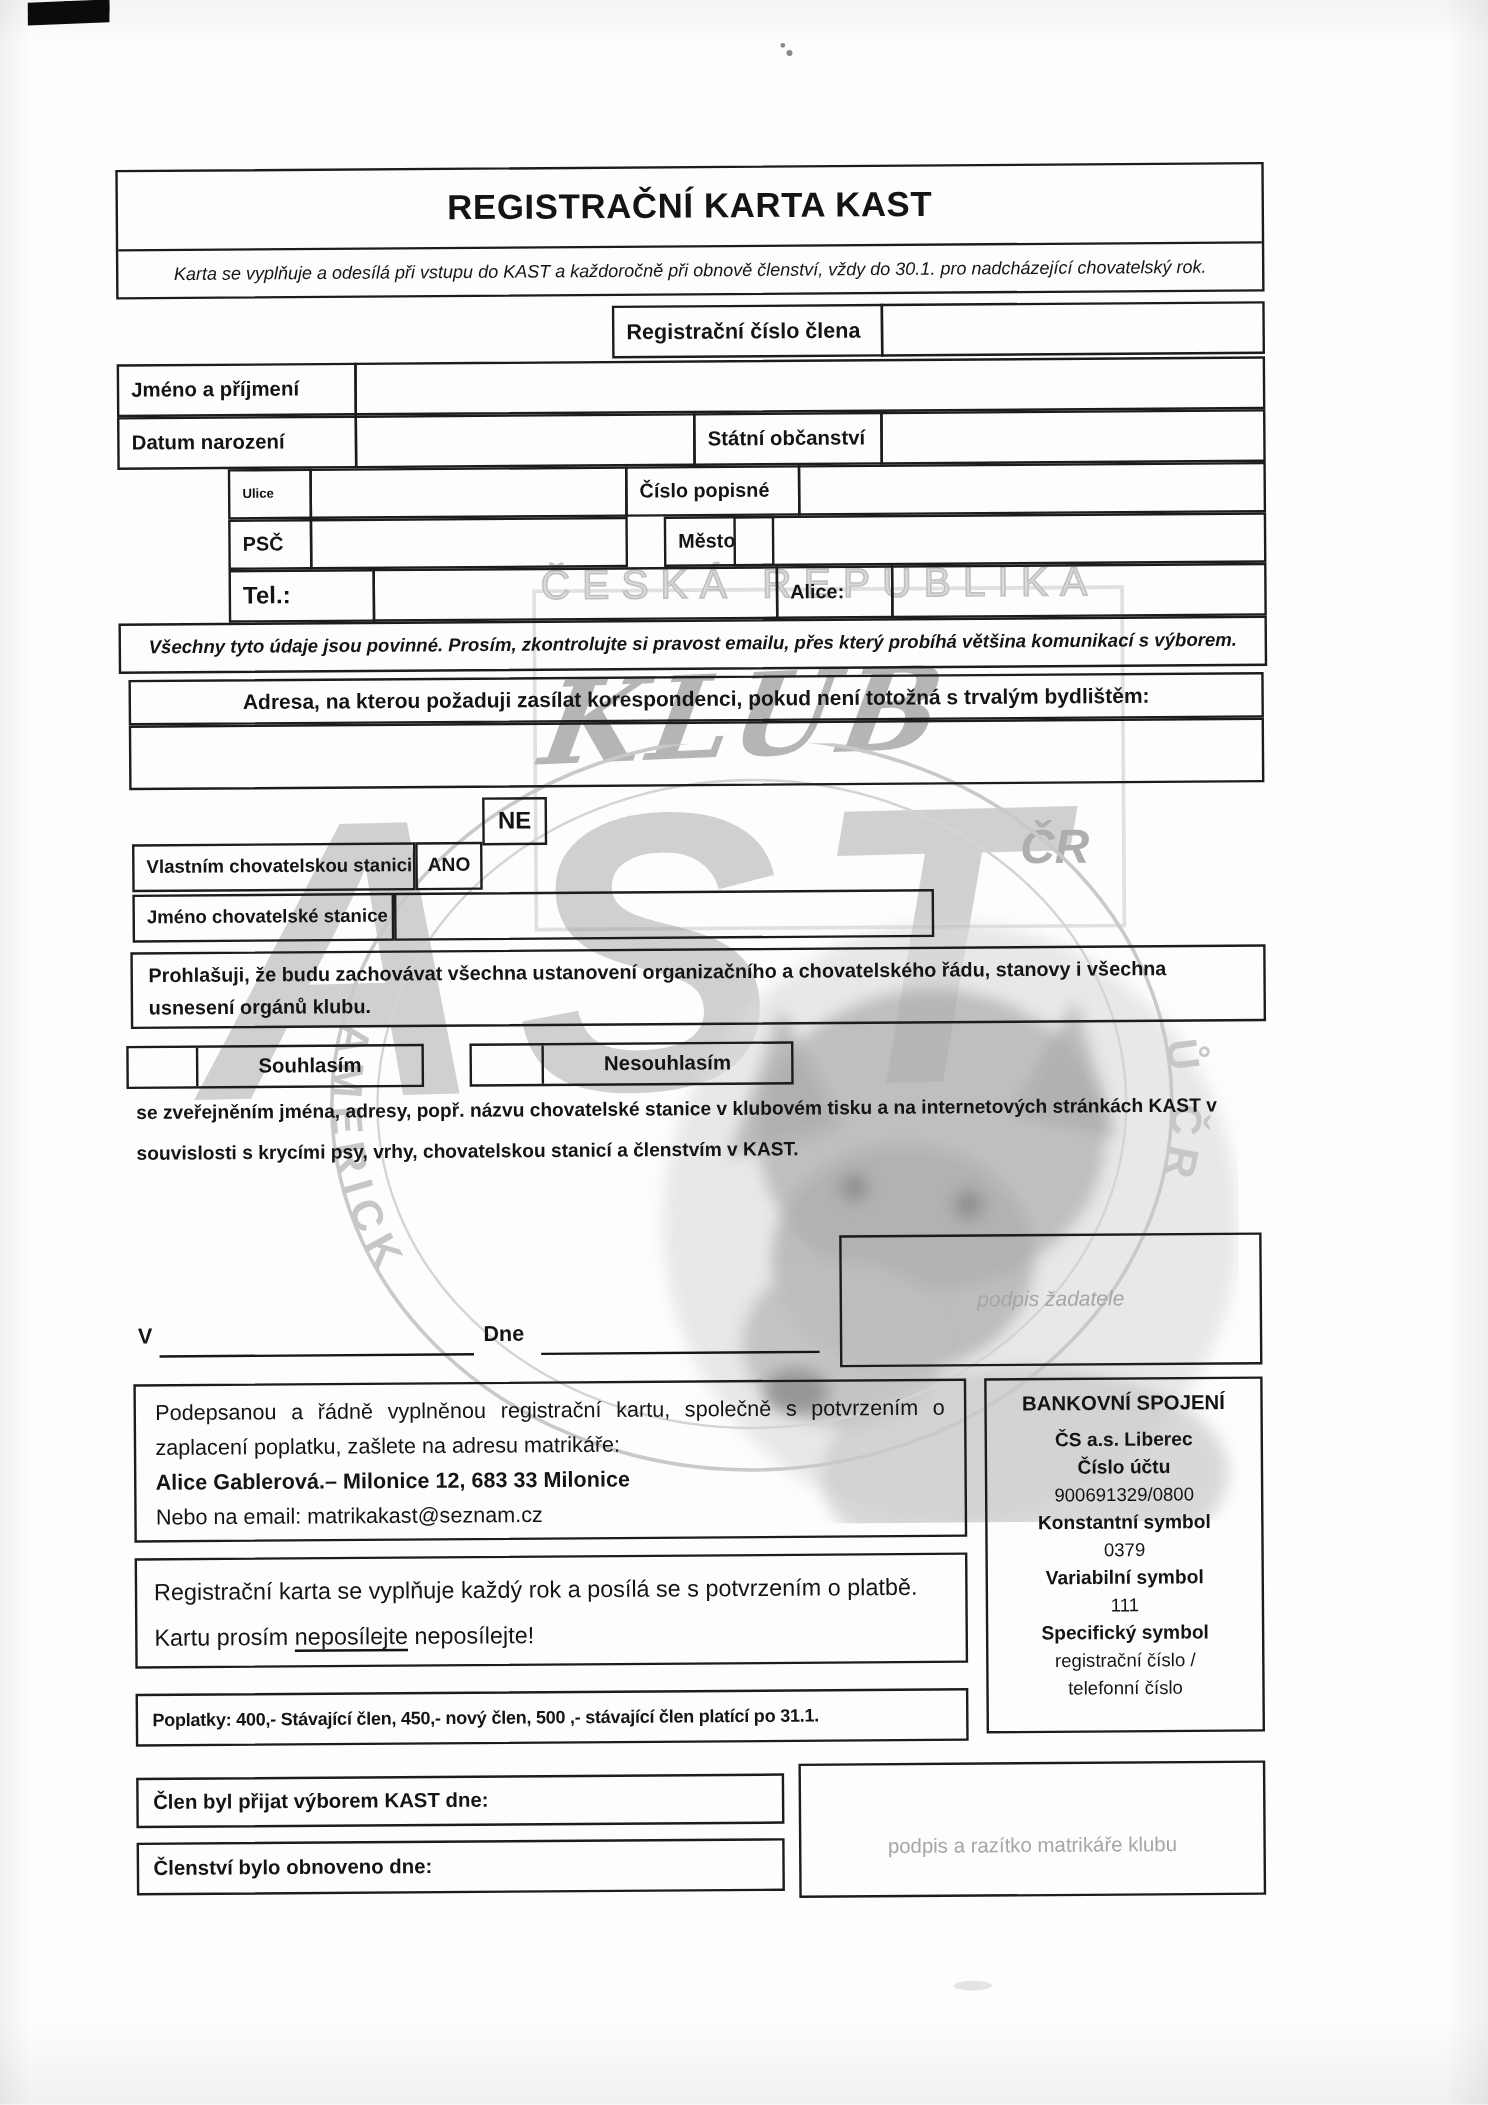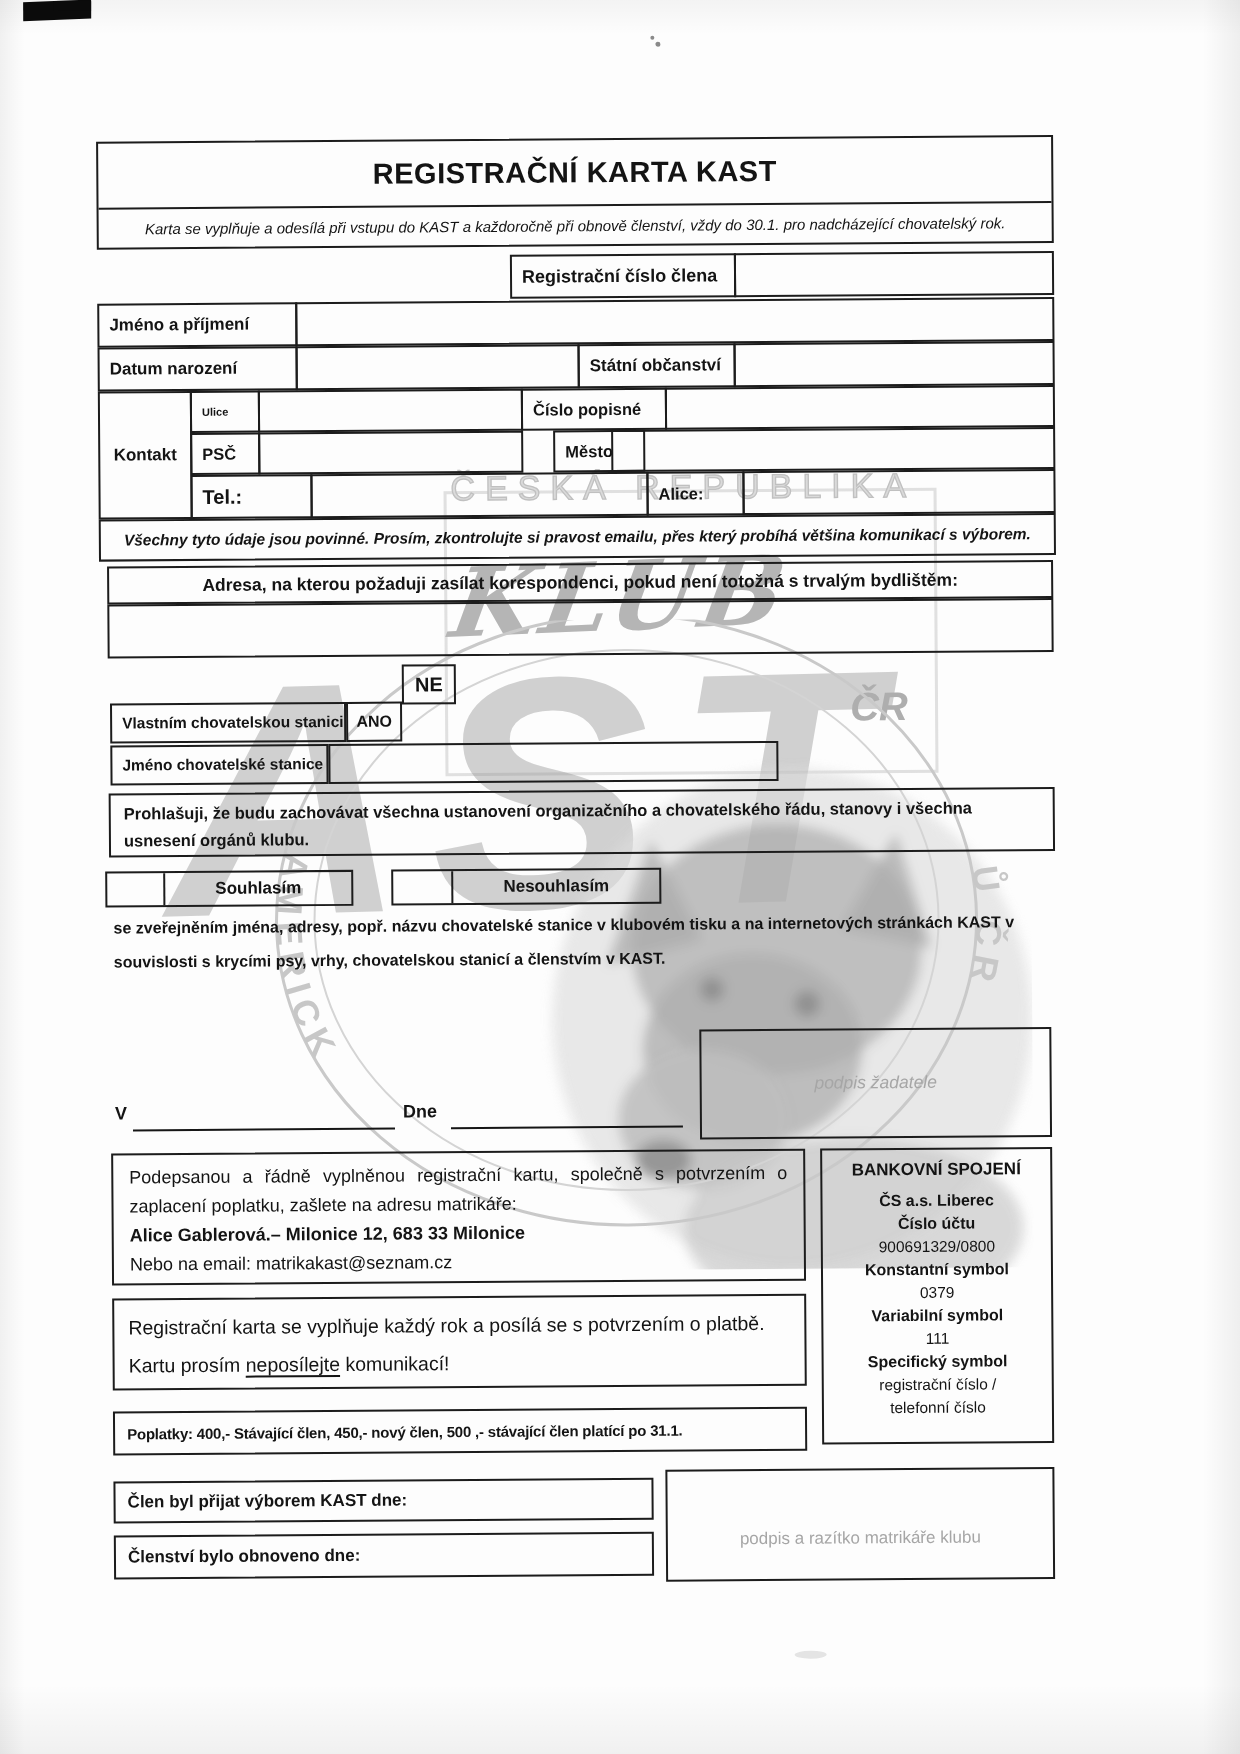--- a/index.html
+++ b/index.html
@@ -104,21 +104,20 @@
     <div class="abs box fill" style="left:737px;top:254px;width:320px;height:44px;"></div>
 
     <div class="abs box lbl" style="left:100px;top:300px;width:200px;height:44px;font-size:17px;">Jméno a příjmení</div>
     <div class="abs box fill" style="left:298px;top:300px;width:759px;height:44px;"></div>
 
     <div class="abs box lbl" style="left:100px;top:344px;width:200px;height:44px;font-size:17px;">Datum narození</div>
     <div class="abs box fill" style="left:298px;top:344px;width:284px;height:44px;"></div>
     <div class="abs box lbl" style="left:580px;top:344px;width:158px;height:44px;font-size:17px;">Státní občanství</div>
     <div class="abs box fill" style="left:736px;top:344px;width:321px;height:44px;"></div>
 
-    <div class="abs box ctr b" style="left:100px;top:388px;width:94px;height:128px;font-size:17px;">Kontakt</div>
 
     <div class="abs box lbl" style="left:192px;top:388px;width:70px;height:42px;font-size:11px;">Ulice</div>
     <div class="abs box fill" style="left:260px;top:388px;width:265px;height:42px;"></div>
     <div class="abs box lbl" style="left:523px;top:388px;width:146px;height:42px;font-size:16.5px;">Číslo popisné</div>
     <div class="abs box fill" style="left:667px;top:388px;width:390px;height:42px;"></div>
 
     <div class="abs box lbl" style="left:192px;top:430px;width:70px;height:42px;font-size:16.5px;">PSČ</div>
     <div class="abs box fill" style="left:260px;top:430px;width:265px;height:42px;"></div>
     <div class="abs box lbl" style="left:523px;top:430px;width:92px;height:42px;font-size:16.5px;margin-left:32px;">Město</div>
     <div class="abs box fill" style="left:613px;top:430px;width:444px;height:42px;"></div>
@@ -174,21 +173,21 @@
       <div class="b" style="font-size:16px;">Konstantní symbol</div>
       <div>0379</div>
       <div class="b" style="font-size:16px;">Variabilní symbol</div>
       <div>111</div>
       <div class="b" style="font-size:16px;">Specifický symbol</div>
       <div>registrační číslo /</div>
       <div>telefonní číslo</div>
     </div>
 
     <div class="abs box" style="left:108px;top:1295px;width:694px;height:92px;padding:8px 14px;font-size:19.5px;line-height:38px;">
-      <span>Registrační karta se vyplňuje každý rok a posílá se s potvrzením o platbě. Kartu prosím </span><span class="u">neposílejte</span><span> komunikací!</span>
+      <span>Registrační karta se vyplňuje každý rok a posílá se s potvrzením o platbě. Kartu prosím </span><span class="u">neposílejte</span><span> neposílejte!</span>
     </div>
 
     <div class="abs box vctr b nowrap" style="left:108px;top:1408px;width:694px;height:44px;font-size:15px;letter-spacing:-0.2px;padding-left:12px;">Poplatky: 400,- Stávající člen, 450,- nový člen, 500 ,- stávající člen platící po 31.1.</div>
 
     <div class="abs box vctr" style="left:108px;top:1478px;width:540px;height:42px;padding-left:12px;">
       <span class="b" style="font-size:17px;">Člen byl přijat výborem KAST dne:</span>
     </div>
     <div class="abs box vctr" style="left:108px;top:1532px;width:540px;height:44px;padding-left:12px;">
       <span class="b" style="font-size:17px;">Členství bylo obnoveno dne:</span>
     </div>

